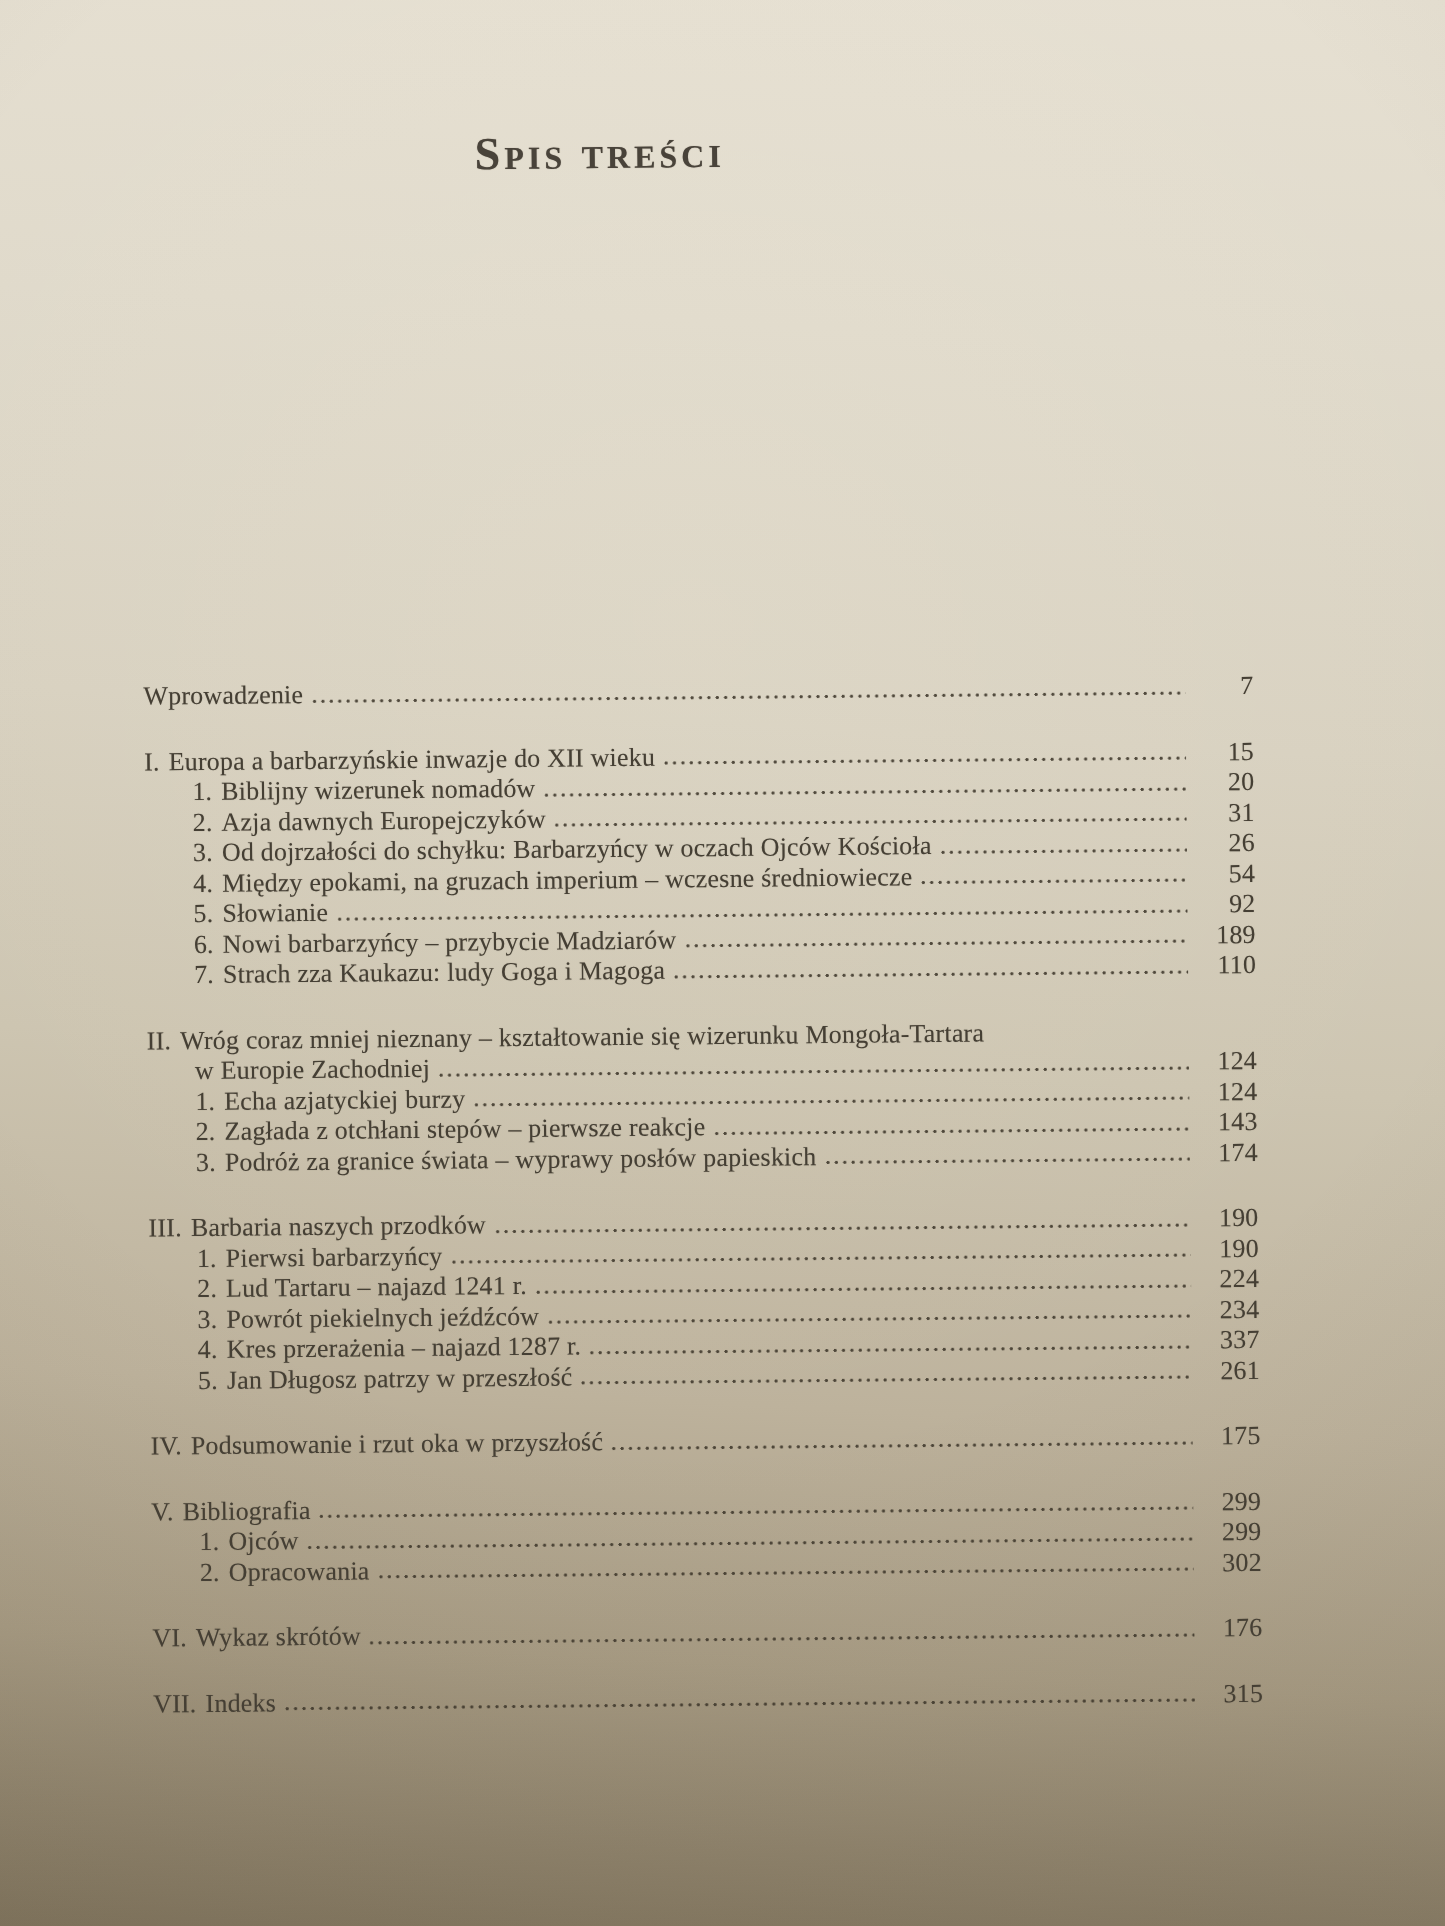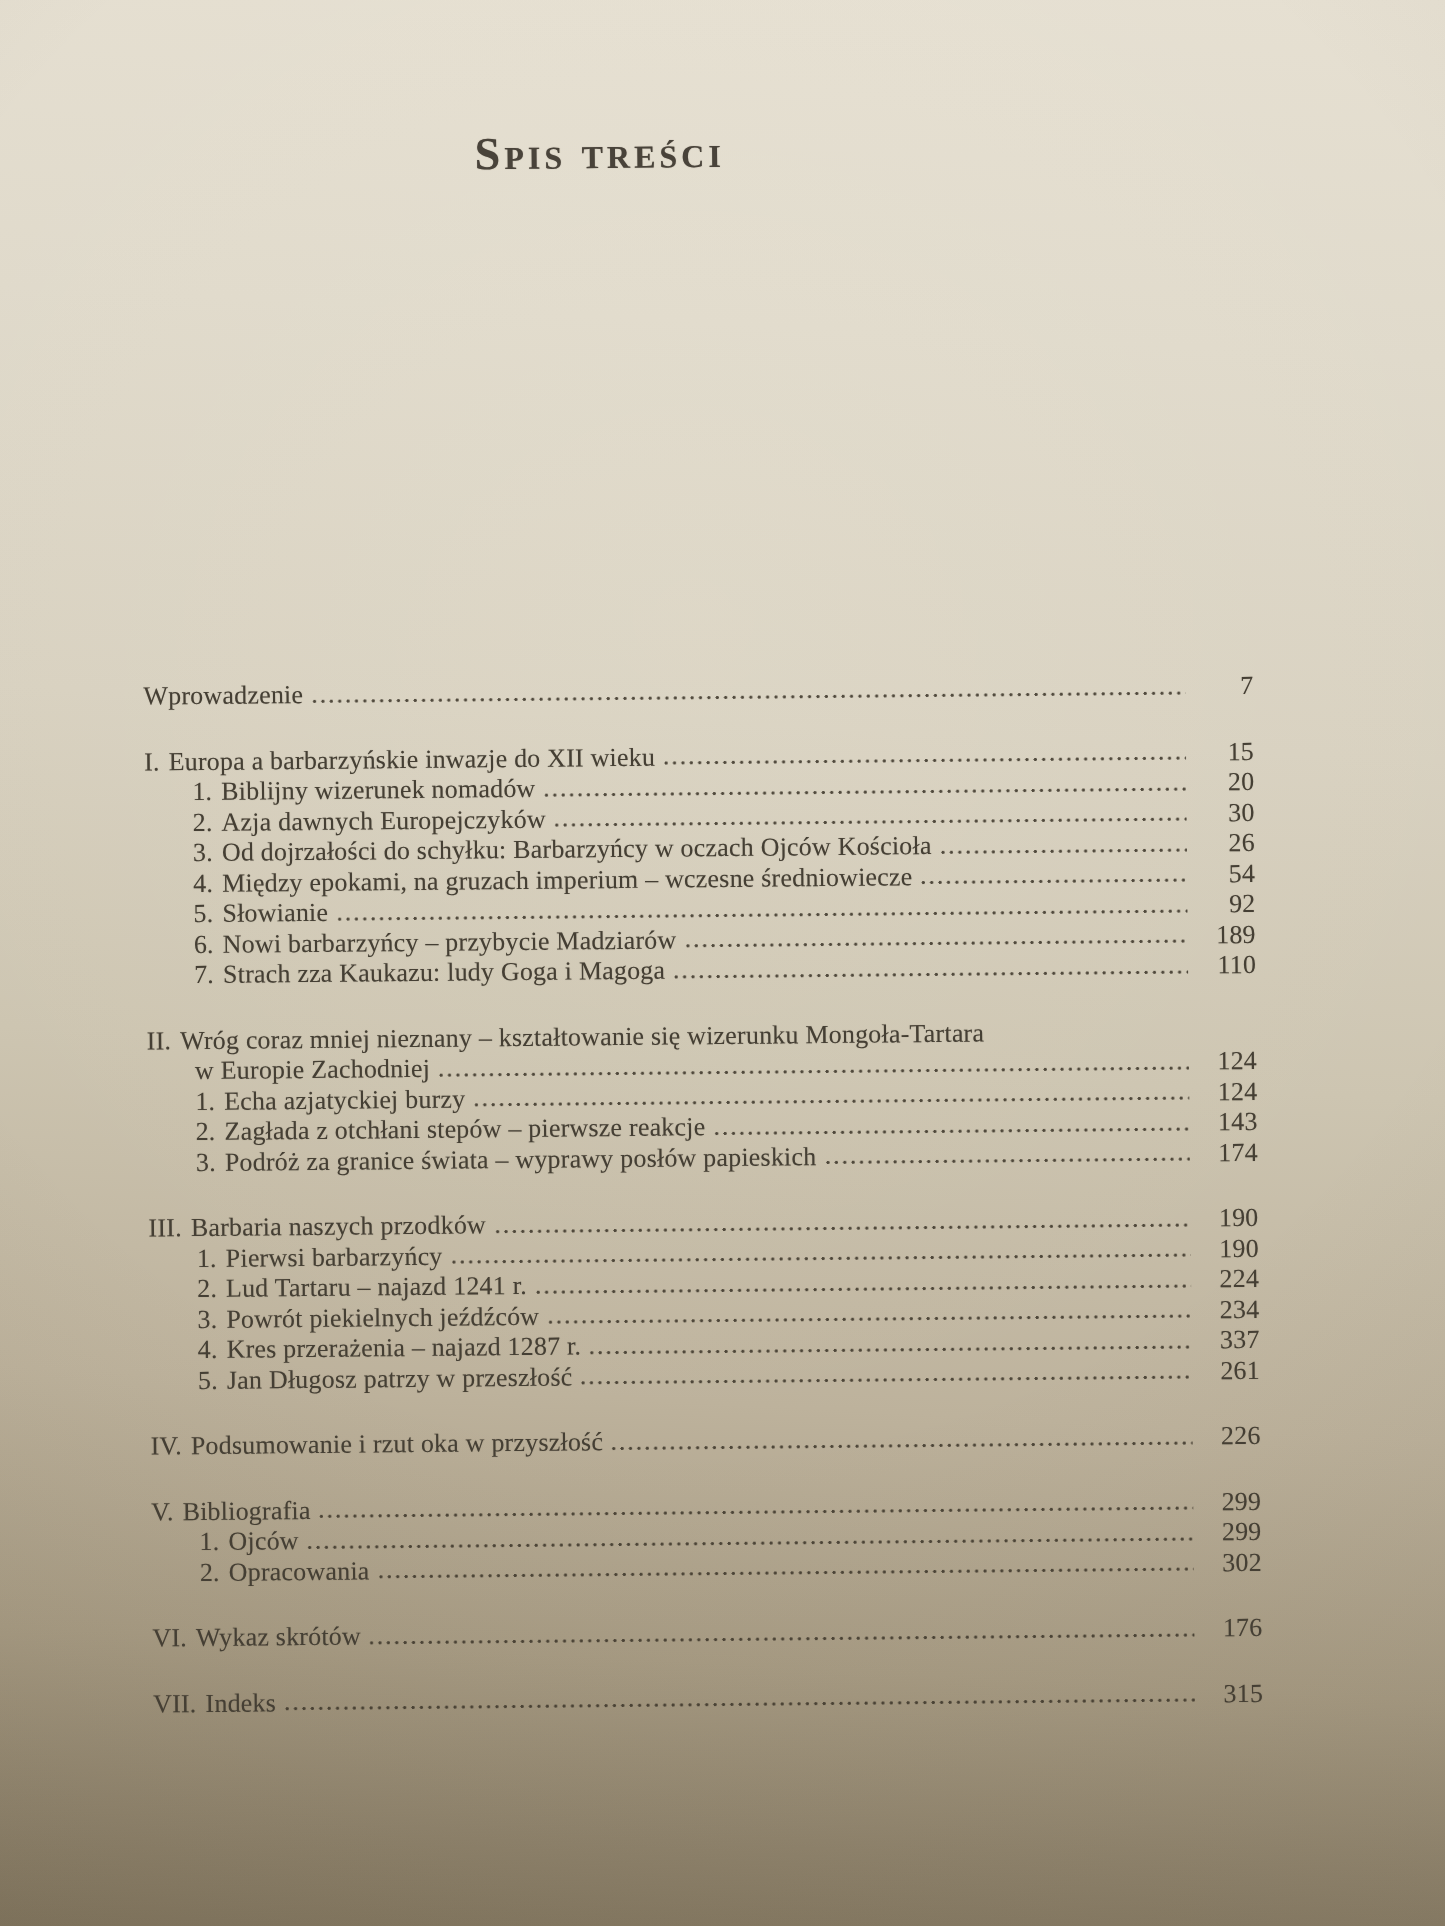--- a/index.html
+++ b/index.html
@@ -101,21 +101,21 @@
       <div class="row indent-1">
     <span class="prefix">1.</span>
     <span class="label">Biblijny wizerunek nomadów</span>
     <span class="leader"></span>
     <span class="pagenum">20</span>
   </div>
       <div class="row indent-1">
     <span class="prefix">2.</span>
     <span class="label">Azja dawnych Europejczyków</span>
     <span class="leader"></span>
-    <span class="pagenum">30</span>
+    <span class="pagenum">31</span>
   </div>
       <div class="row indent-1">
     <span class="prefix">3.</span>
     <span class="label">Od dojrzałości do schyłku: Barbarzyńcy w oczach Ojców Kościoła</span>
     <span class="leader"></span>
     <span class="pagenum">26</span>
   </div>
       <div class="row indent-1">
     <span class="prefix">4.</span>
     <span class="label">Między epokami, na gruzach imperium – wczesne średniowiecze</span>
@@ -203,21 +203,21 @@
       <div class="row indent-1">
     <span class="prefix">5.</span>
     <span class="label">Jan Długosz patrzy w przeszłość</span>
     <span class="leader"></span>
     <span class="pagenum">261</span>
   </div>
       <div class="row indent-0 gap">
     <span class="prefix">IV.</span>
     <span class="label">Podsumowanie i rzut oka w przyszłość</span>
     <span class="leader"></span>
-    <span class="pagenum">226</span>
+    <span class="pagenum">175</span>
   </div>
       <div class="row indent-0 gap">
     <span class="prefix">V.</span>
     <span class="label">Bibliografia</span>
     <span class="leader"></span>
     <span class="pagenum">299</span>
   </div>
       <div class="row indent-1">
     <span class="prefix">1.</span>
     <span class="label">Ojców</span>

